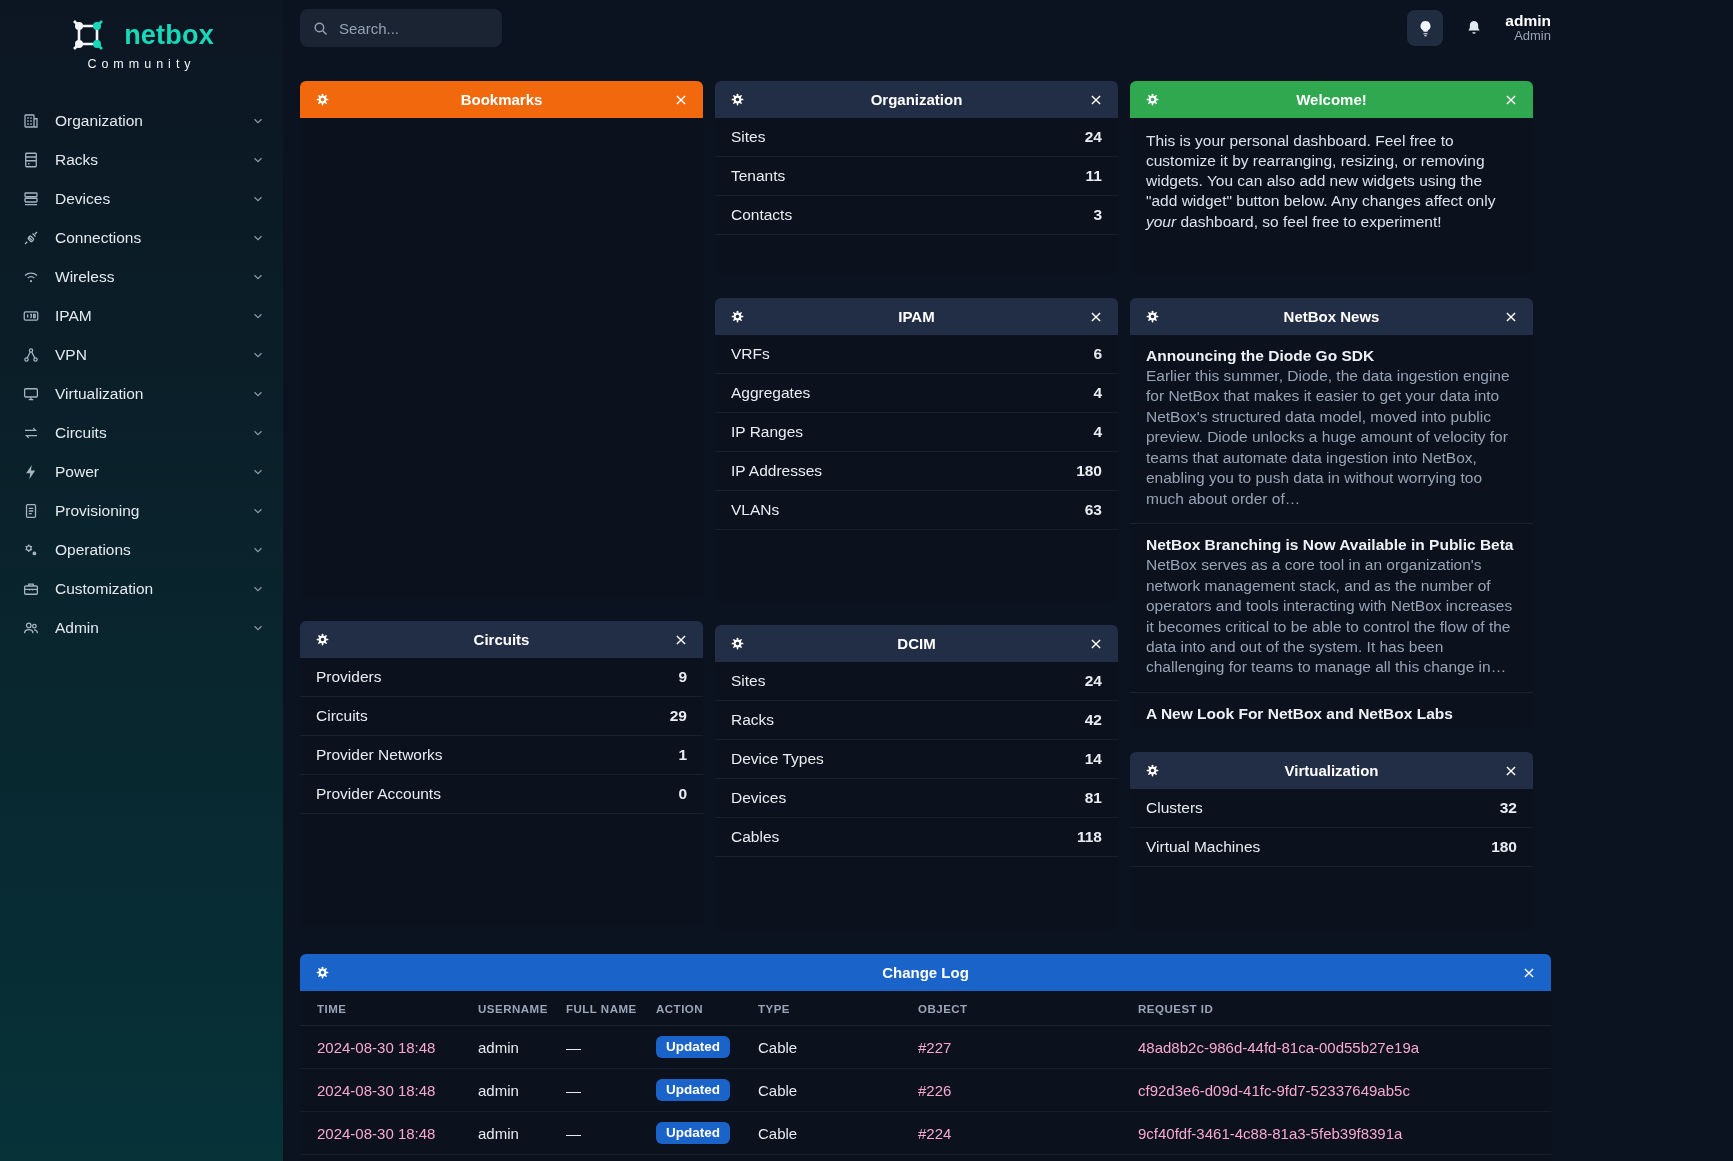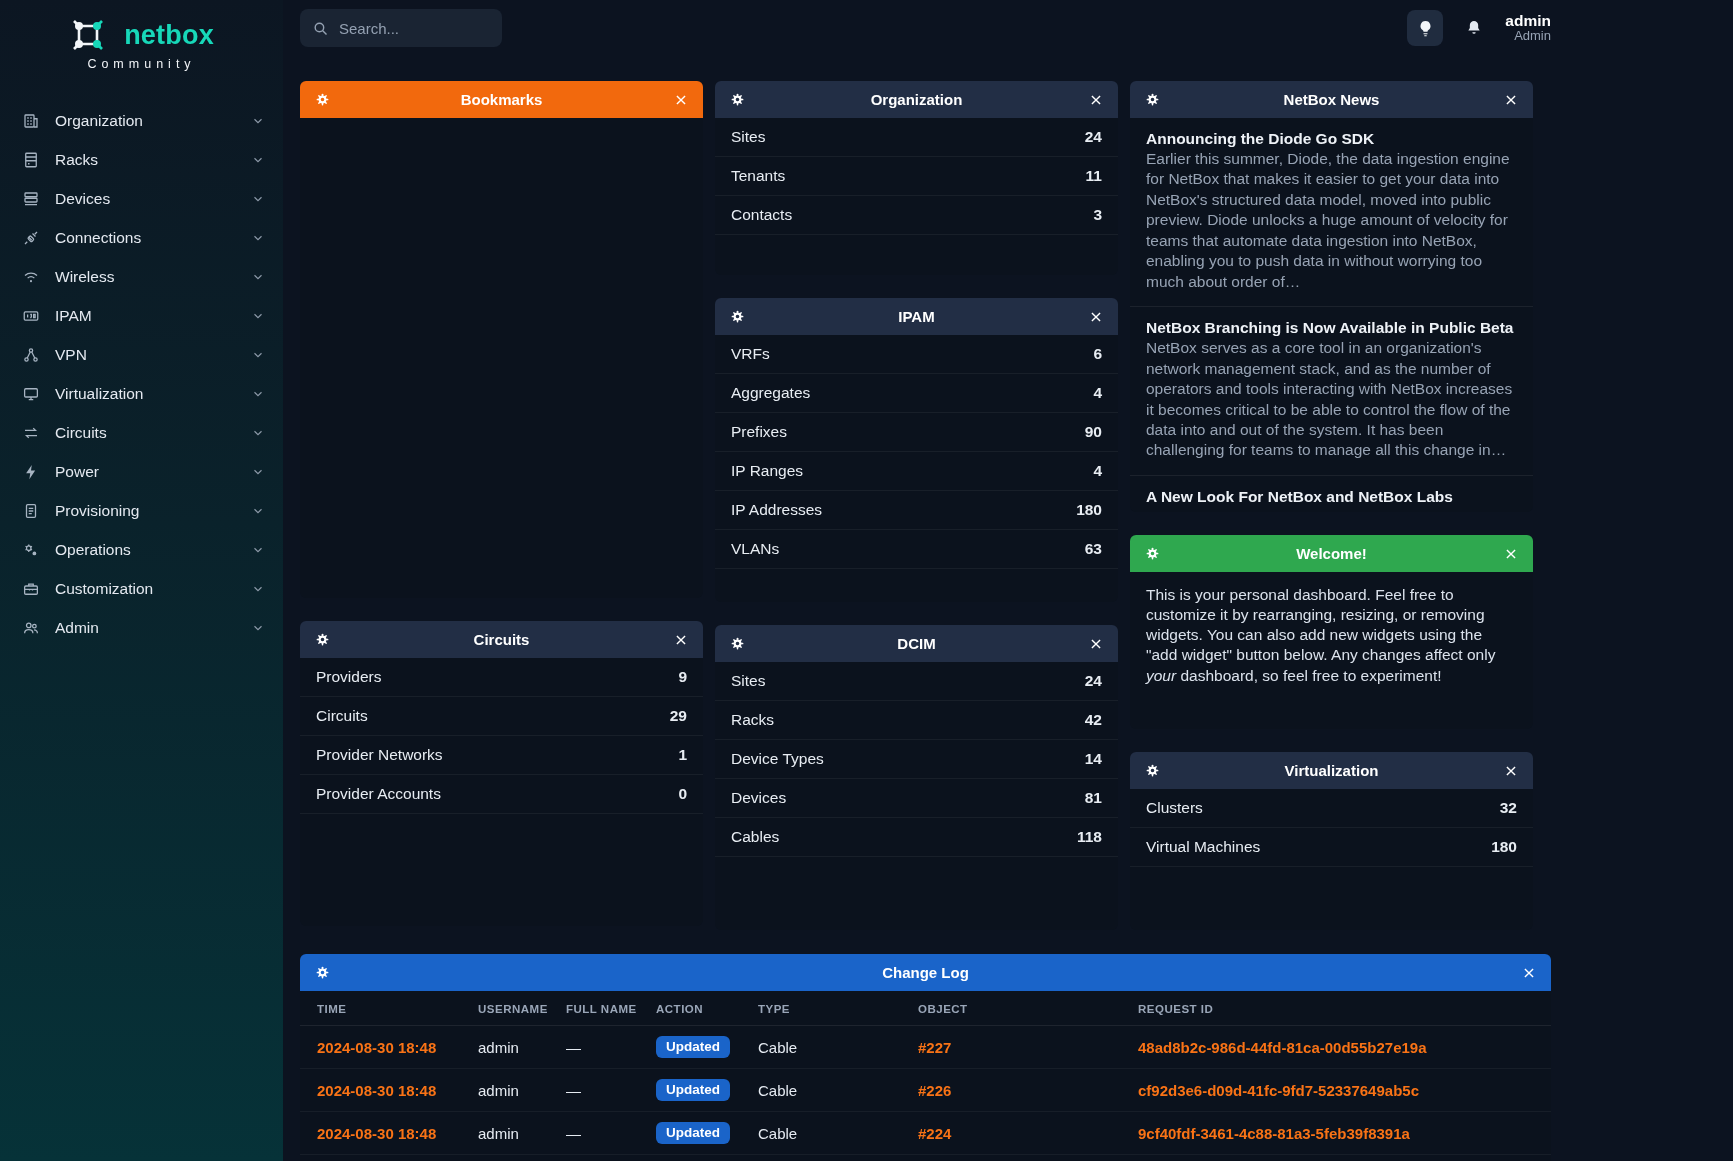--- a/index.html
+++ b/index.html
@@ -85,21 +85,21 @@
   
   .changelog { width:1251px; margin-top:24px; }
   table { width:100%; border-collapse:collapse; table-layout:fixed; font-size:15px; }
   th {
     text-align:left; font-size:11.5px; letter-spacing:.5px; color:#9aa6b8;
     font-weight:700; padding:12px 8px 10px; text-transform:uppercase;
     border-bottom:1px solid rgba(255,255,255,.08);
   }
   td { padding:10px 8px; color:#e6ebf2; border-bottom:1px solid rgba(255,255,255,.05); }
   th:first-child, td:first-child { padding-left:17px; }
-  .teal { color:#f97316; cursor:pointer;font-weight:bold; }
+  .teal { color:#f9a8d4; cursor:pointer; }
   .badge {
     display:inline-block; background:#1a64c9; color:#fff; font-size:13.5px;
     font-weight:600; padding:3px 10px 4px; border-radius:6px;
   }
 </style>
 </head>
 <body>
 
 <aside class="sidebar">
   <div class="brand">
@@ -498,24 +498,20 @@
           <div>
             <div class="stat-row">
                 <span>VRFs</span>
                 <span class="stat-value">6</span>
               </div>
             <div class="stat-row">
                 <span>Aggregates</span>
                 <span class="stat-value">4</span>
               </div>
             <div class="stat-row">
-                <span>Prefixes</span>
-                <span class="stat-value">90</span>
-              </div>
-            <div class="stat-row">
                 <span>IP Ranges</span>
                 <span class="stat-value">4</span>
               </div>
             <div class="stat-row">
                 <span>IP Addresses</span>
                 <span class="stat-value">180</span>
               </div>
             <div class="stat-row">
                 <span>VLANs</span>
                 <span class="stat-value">63</span>
@@ -564,20 +560,45 @@
               </div>
             <div class="stat-row">
                 <span>Cables</span>
                 <span class="stat-value">118</span>
               </div>
           </div>
         </div>
       </div>
 
       <div class="col">
+        <div class="card" style="height:194px">
+          <div class="card-header" style="background: rgb(47, 168, 79);">
+            <button class="hbtn">
+                <svg width="15" height="15" viewBox="0 0 24 24" fill="none" stroke="currentColor">
+                  <rect x="10.8" y="2.6" width="2.4" height="4.2" rx="1" fill="currentColor" stroke="none"></rect>
+                  <rect x="10.8" y="2.6" width="2.4" height="4.2" rx="1" fill="currentColor" stroke="none" transform="rotate(45 12 12)"></rect>
+                  <rect x="10.8" y="2.6" width="2.4" height="4.2" rx="1" fill="currentColor" stroke="none" transform="rotate(90 12 12)"></rect>
+                  <rect x="10.8" y="2.6" width="2.4" height="4.2" rx="1" fill="currentColor" stroke="none" transform="rotate(135 12 12)"></rect>
+                  <rect x="10.8" y="2.6" width="2.4" height="4.2" rx="1" fill="currentColor" stroke="none" transform="rotate(180 12 12)"></rect>
+                  <rect x="10.8" y="2.6" width="2.4" height="4.2" rx="1" fill="currentColor" stroke="none" transform="rotate(225 12 12)"></rect>
+                  <rect x="10.8" y="2.6" width="2.4" height="4.2" rx="1" fill="currentColor" stroke="none" transform="rotate(270 12 12)"></rect>
+                  <rect x="10.8" y="2.6" width="2.4" height="4.2" rx="1" fill="currentColor" stroke="none" transform="rotate(315 12 12)"></rect>
+                  <circle cx="12" cy="12" r="4.6" stroke-width="3.4"></circle>
+                </svg>
+              </button>
+            <span class="card-title">Welcome!</span>
+            <button class="hbtn">
+                <svg width="14" height="14" viewBox="0 0 24 24" stroke="currentColor" stroke-width="2.4" fill="none">
+                  <path d="M5 5l14 14M19 5L5 19"></path>
+                </svg>
+              </button>
+          </div>
+          <div class="welcome-body"><span>This is your personal dashboard. Feel free to customize it by rearranging, resizing, or removing widgets. You can also add new widgets using the "add widget" button below. Any changes affect only </span><i>your</i><span> dashboard, so feel free to experiment!</span></div>
+        </div>
+
         <div class="card" style="height:431px">
           <div class="card-header">
             <button class="hbtn">
                 <svg width="15" height="15" viewBox="0 0 24 24" fill="none" stroke="currentColor">
                   <rect x="10.8" y="2.6" width="2.4" height="4.2" rx="1" fill="currentColor" stroke="none"></rect>
                   <rect x="10.8" y="2.6" width="2.4" height="4.2" rx="1" fill="currentColor" stroke="none" transform="rotate(45 12 12)"></rect>
                   <rect x="10.8" y="2.6" width="2.4" height="4.2" rx="1" fill="currentColor" stroke="none" transform="rotate(90 12 12)"></rect>
                   <rect x="10.8" y="2.6" width="2.4" height="4.2" rx="1" fill="currentColor" stroke="none" transform="rotate(135 12 12)"></rect>
                   <rect x="10.8" y="2.6" width="2.4" height="4.2" rx="1" fill="currentColor" stroke="none" transform="rotate(180 12 12)"></rect>
                   <rect x="10.8" y="2.6" width="2.4" height="4.2" rx="1" fill="currentColor" stroke="none" transform="rotate(225 12 12)"></rect>
@@ -599,45 +620,20 @@
               <div class="news-body">Earlier this summer, Diode, the data ingestion engine for NetBox that makes it easier to get your data into NetBox's structured data model, moved into public preview. Diode unlocks a huge amount of velocity for teams that automate data ingestion into NetBox, enabling you to push data in without worrying too much about order of…</div>
             </div>
             <div class="news-item">
               <div class="news-title">NetBox Branching is Now Available in Public Beta</div>
               <div class="news-body">NetBox serves as a core tool in an organization's network management stack, and as the number of operators and tools interacting with NetBox increases it becomes critical to be able to control the flow of the data into and out of the system. It has been challenging for teams to manage all this change in…</div>
             </div>
             <div class="news-item">
               <div class="news-title">A New Look For NetBox and NetBox Labs</div>
             </div>
           </div>
-        </div>
-
-        <div class="card" style="height:194px">
-          <div class="card-header" style="background: rgb(47, 168, 79);">
-            <button class="hbtn">
-                <svg width="15" height="15" viewBox="0 0 24 24" fill="none" stroke="currentColor">
-                  <rect x="10.8" y="2.6" width="2.4" height="4.2" rx="1" fill="currentColor" stroke="none"></rect>
-                  <rect x="10.8" y="2.6" width="2.4" height="4.2" rx="1" fill="currentColor" stroke="none" transform="rotate(45 12 12)"></rect>
-                  <rect x="10.8" y="2.6" width="2.4" height="4.2" rx="1" fill="currentColor" stroke="none" transform="rotate(90 12 12)"></rect>
-                  <rect x="10.8" y="2.6" width="2.4" height="4.2" rx="1" fill="currentColor" stroke="none" transform="rotate(135 12 12)"></rect>
-                  <rect x="10.8" y="2.6" width="2.4" height="4.2" rx="1" fill="currentColor" stroke="none" transform="rotate(180 12 12)"></rect>
-                  <rect x="10.8" y="2.6" width="2.4" height="4.2" rx="1" fill="currentColor" stroke="none" transform="rotate(225 12 12)"></rect>
-                  <rect x="10.8" y="2.6" width="2.4" height="4.2" rx="1" fill="currentColor" stroke="none" transform="rotate(270 12 12)"></rect>
-                  <rect x="10.8" y="2.6" width="2.4" height="4.2" rx="1" fill="currentColor" stroke="none" transform="rotate(315 12 12)"></rect>
-                  <circle cx="12" cy="12" r="4.6" stroke-width="3.4"></circle>
-                </svg>
-              </button>
-            <span class="card-title">Welcome!</span>
-            <button class="hbtn">
-                <svg width="14" height="14" viewBox="0 0 24 24" stroke="currentColor" stroke-width="2.4" fill="none">
-                  <path d="M5 5l14 14M19 5L5 19"></path>
-                </svg>
-              </button>
-          </div>
-          <div class="welcome-body"><span>This is your personal dashboard. Feel free to customize it by rearranging, resizing, or removing widgets. You can also add new widgets using the "add widget" button below. Any changes affect only </span><i>your</i><span> dashboard, so feel free to experiment!</span></div>
         </div>
 
         <div class="card" style="height:178px">
           <div class="card-header">
             <button class="hbtn">
                 <svg width="15" height="15" viewBox="0 0 24 24" fill="none" stroke="currentColor">
                   <rect x="10.8" y="2.6" width="2.4" height="4.2" rx="1" fill="currentColor" stroke="none"></rect>
                   <rect x="10.8" y="2.6" width="2.4" height="4.2" rx="1" fill="currentColor" stroke="none" transform="rotate(45 12 12)"></rect>
                   <rect x="10.8" y="2.6" width="2.4" height="4.2" rx="1" fill="currentColor" stroke="none" transform="rotate(90 12 12)"></rect>
                   <rect x="10.8" y="2.6" width="2.4" height="4.2" rx="1" fill="currentColor" stroke="none" transform="rotate(135 12 12)"></rect>

